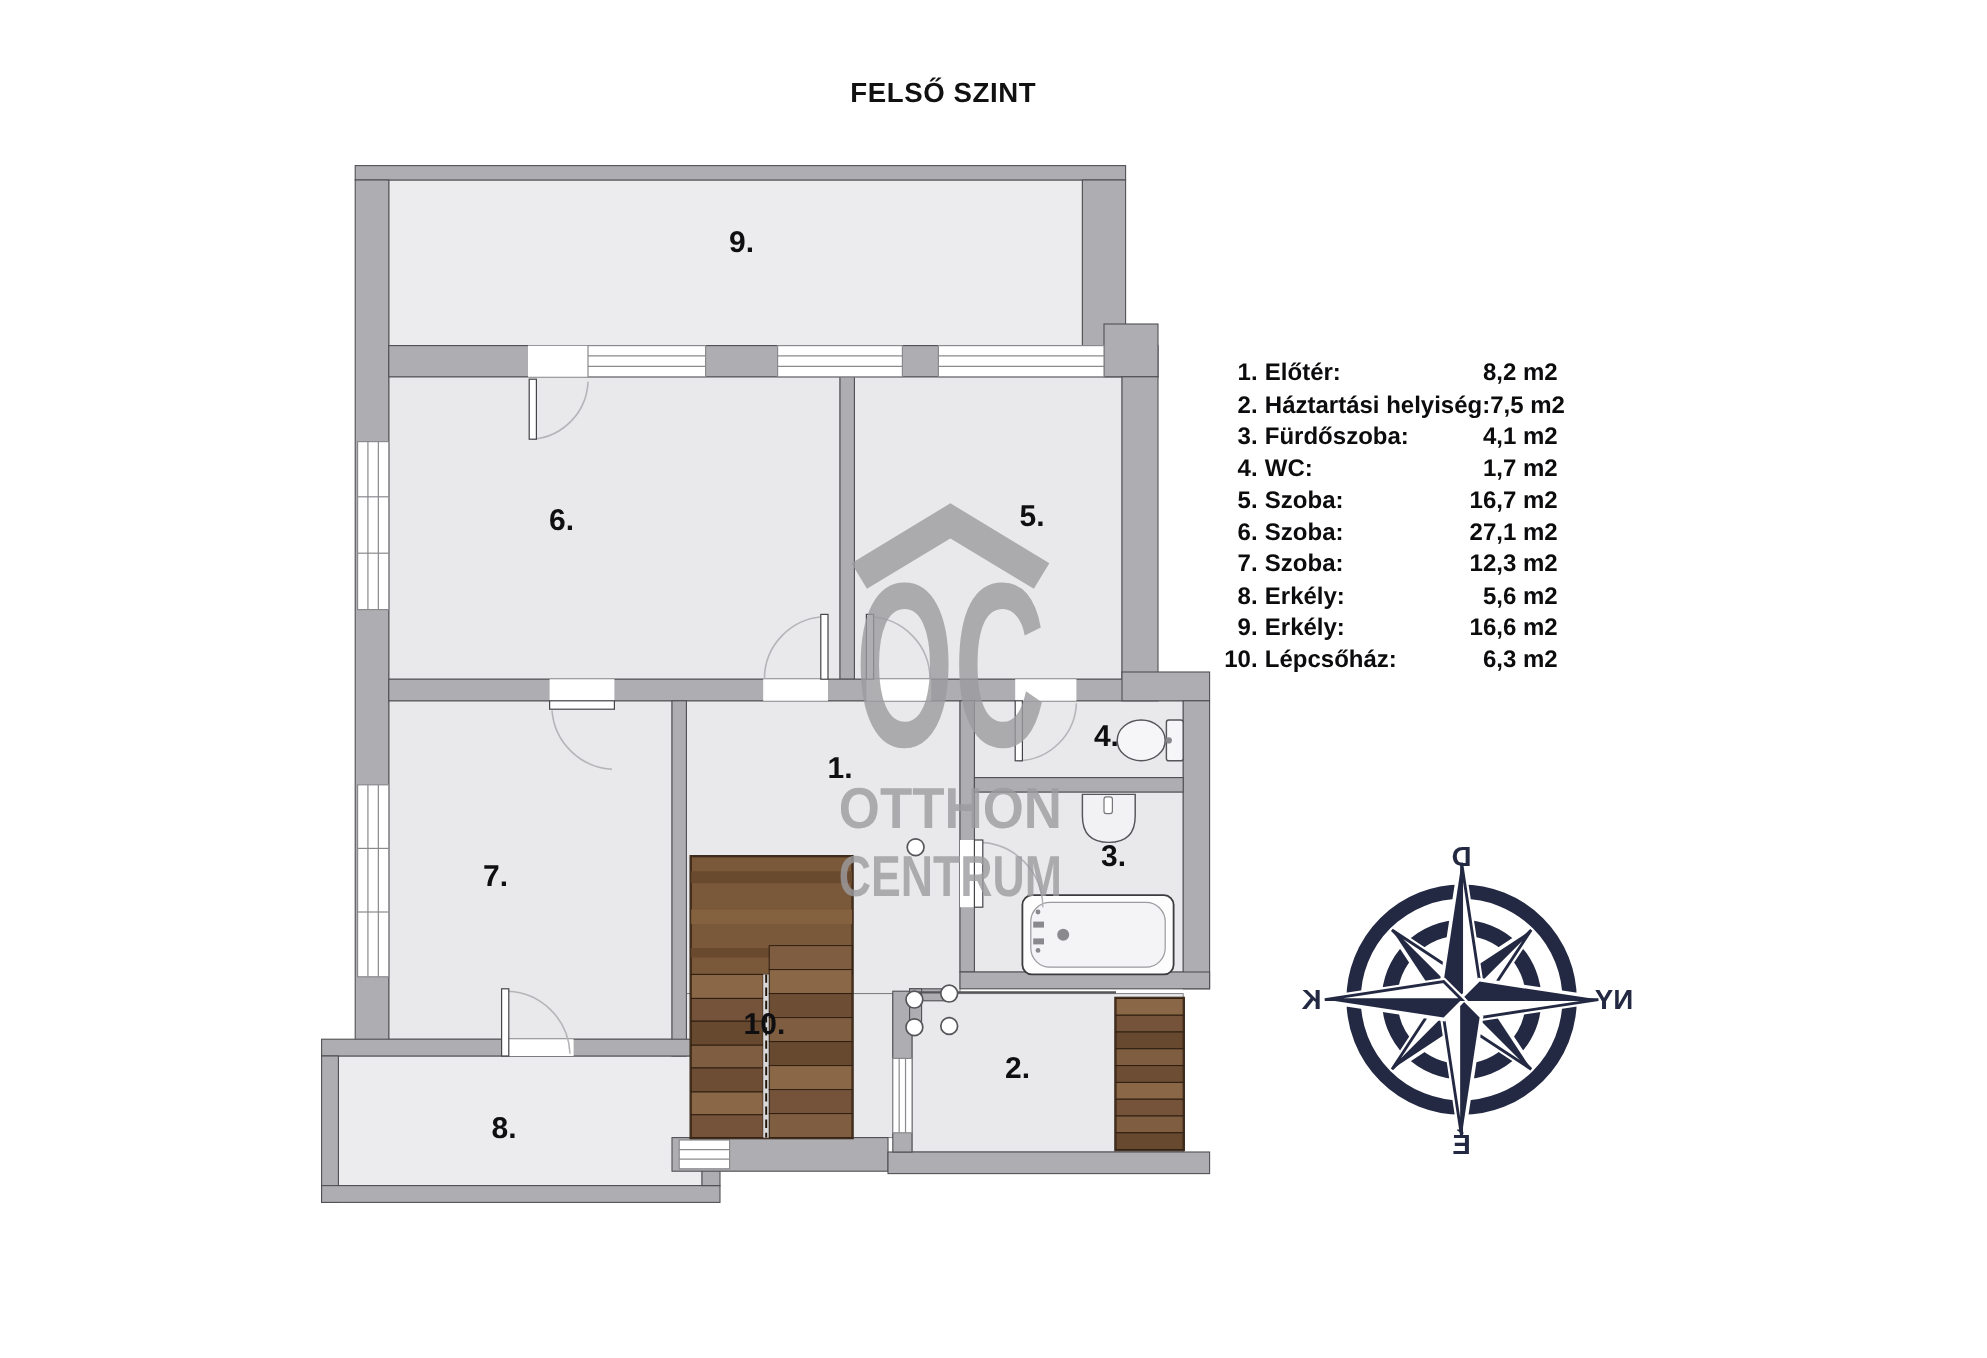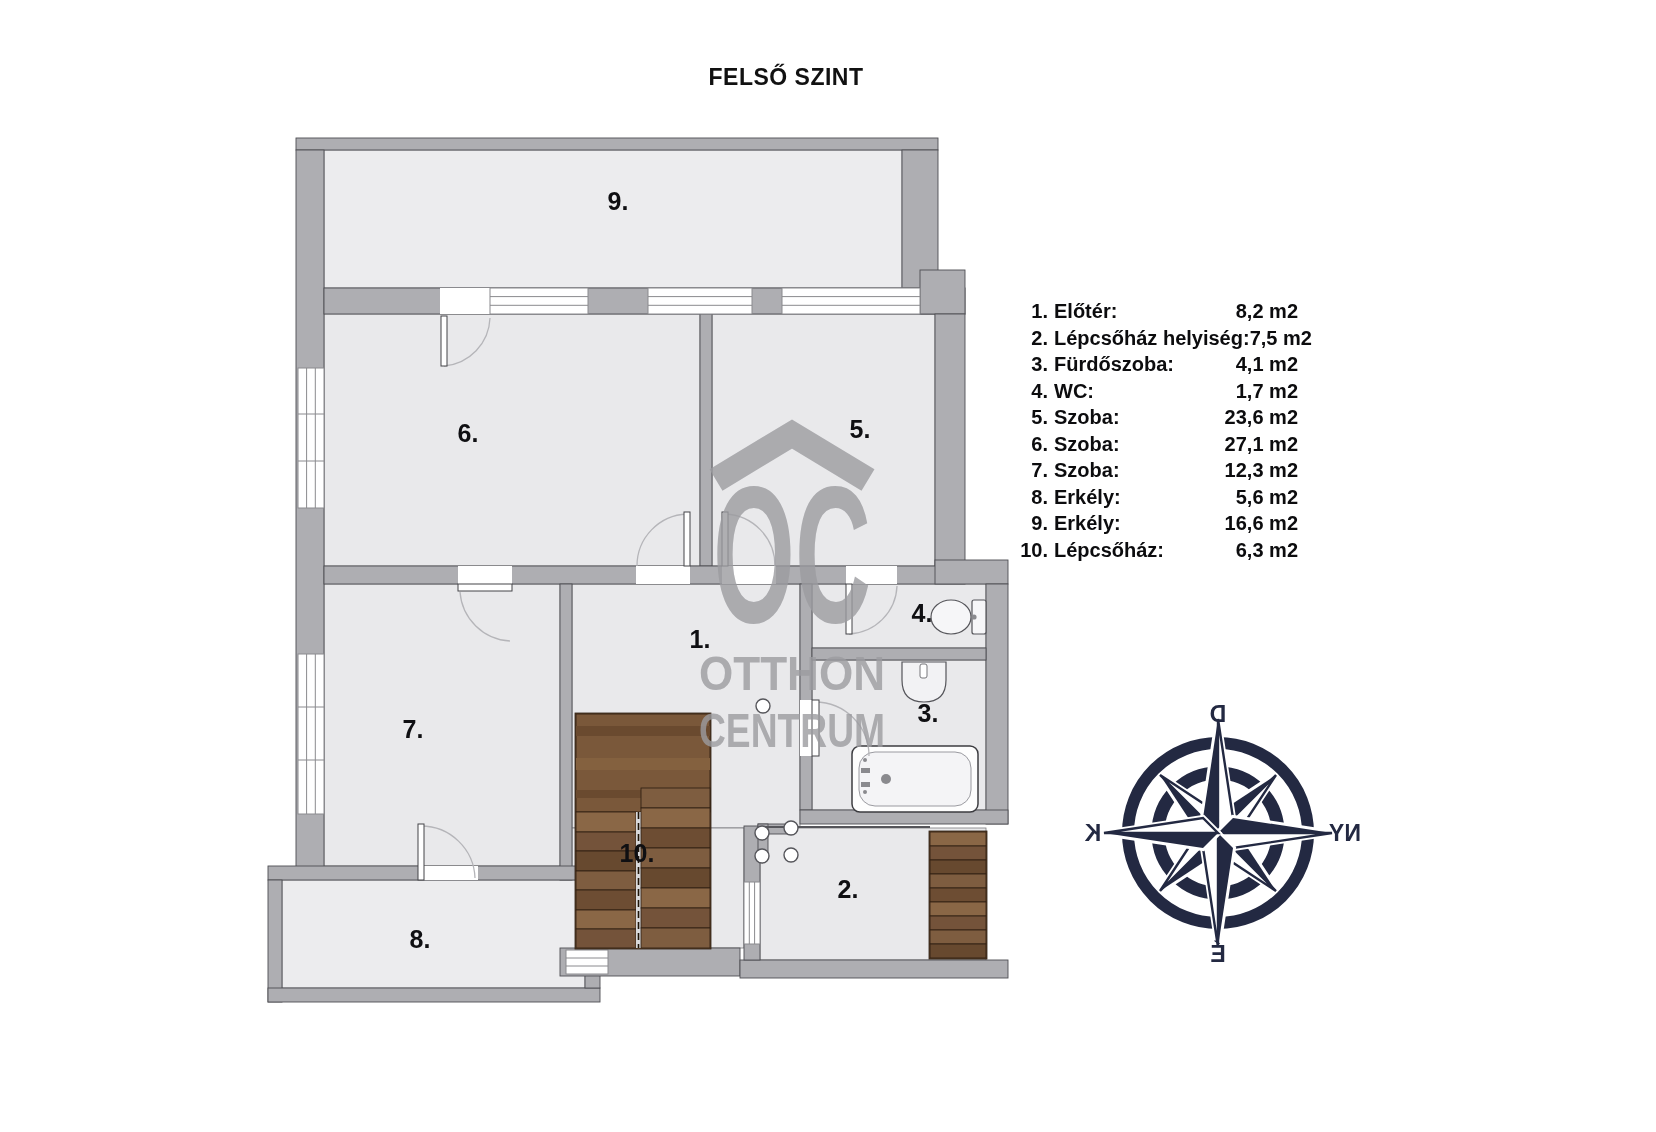--- a/index.html
+++ b/index.html
@@ -303,37 +303,37 @@
   </svg>
 
   <div class="legend">
     <div class="legend-row">
       <span class="legend-num">1.</span>
       <span class="legend-label">Előtér:</span>
       <span class="legend-area">8,2 m2</span>
     </div>
     <div class="legend-row">
       <span class="legend-num">2.</span>
-      <span class="legend-label">Lépcsőház helyiség:</span>
+      <span class="legend-label">Háztartási helyiség:</span>
       <span class="legend-area">7,5 m2</span>
     </div>
     <div class="legend-row">
       <span class="legend-num">3.</span>
       <span class="legend-label">Fürdőszoba:</span>
       <span class="legend-area">4,1 m2</span>
     </div>
     <div class="legend-row">
       <span class="legend-num">4.</span>
       <span class="legend-label">WC:</span>
       <span class="legend-area">1,7 m2</span>
     </div>
     <div class="legend-row">
       <span class="legend-num">5.</span>
       <span class="legend-label">Szoba:</span>
-      <span class="legend-area">23,6 m2</span>
+      <span class="legend-area">16,7 m2</span>
     </div>
     <div class="legend-row">
       <span class="legend-num">6.</span>
       <span class="legend-label">Szoba:</span>
       <span class="legend-area">27,1 m2</span>
     </div>
     <div class="legend-row">
       <span class="legend-num">7.</span>
       <span class="legend-label">Szoba:</span>
       <span class="legend-area">12,3 m2</span>

